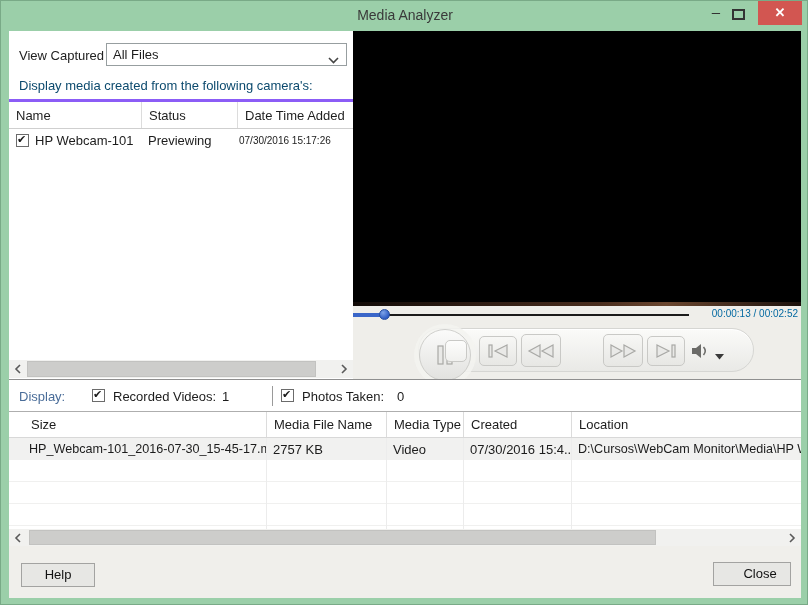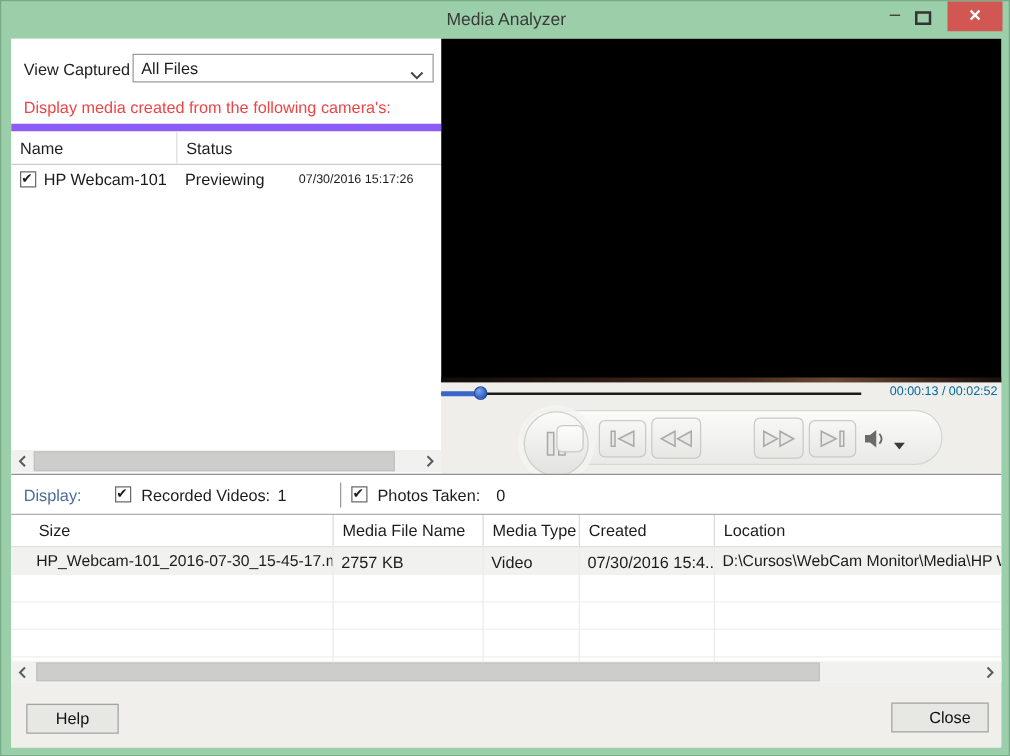--- a/index.html
+++ b/index.html
@@ -25,25 +25,25 @@
   .content-bg { position:absolute; left:8px; top:30px; width:792px; height:567px;
                 background:#f0efeb; }
 
   
   .left-top { position:absolute; left:8px; top:30px; width:344px; height:68px; background:#fff; }
   .filter-label { position:absolute; left:10px; top:17px; color:#222; }
   .combo { position:absolute; left:97px; top:12px; width:241px; height:23px;
            background:#fff; border:1px solid #979ea0; }
   .combo-value { position:absolute; left:6px; top:3px; }
   .combo-chevron { position:absolute; right:7px; top:8px; }
-  .cameras-caption { position:absolute; left:10px; top:47px; color:#ef4444; }
+  .cameras-caption { position:absolute; left:10px; top:47px; color:#0c4a6e; }
 
   
   .camera-panel { position:absolute; left:8px; top:98px; width:344px; height:280px;
-                  background:#fff; border-top:6px solid #8b5cf6; }
+                  background:#fff; border-top:3px solid #8b5cf6; }
   .cam-header { display:grid; grid-template-columns:132px 96px 116px; height:27px;
                 border-bottom:1px solid #cfcfcf; }
   .cam-header > div { padding:6px 0 0 7px; color:#1e1e1e; overflow:hidden; white-space:nowrap; }
   .cam-header > div + div { border-left:1px solid #dcdcdc; }
   .cam-row { display:grid; grid-template-columns:132px 96px 116px; height:22px; align-items:center; }
   .cam-cell { padding-left:7px; white-space:nowrap; overflow:hidden; }
   .cam-name { display:flex; align-items:center; gap:6px; }
   .cam-date { font-size:10px; padding-left:2px; }
 
   .checkbox { width:13px; height:13px; background:#fff; border:1px solid #6b6b6b;
@@ -155,20 +155,21 @@
           </svg>
       </span>
     </div>
     <div class="cameras-caption">Display media created from the following camera's:</div>
   </div>
 
   <div class="camera-panel">
     <div class="cam-header">
       <div>Name</div>
       <div>Status</div>
+      <div>Date Time Added</div>
     </div>
     <div class="cam-row">
       <div class="cam-cell cam-name">
         <span class="checkbox">
             <span class="tick">✔</span>
           </span>
         <span>HP Webcam-101</span>
       </div>
       <div class="cam-cell">Previewing</div>
       <div class="cam-cell cam-date">07/30/2016 15:17:26</div>

